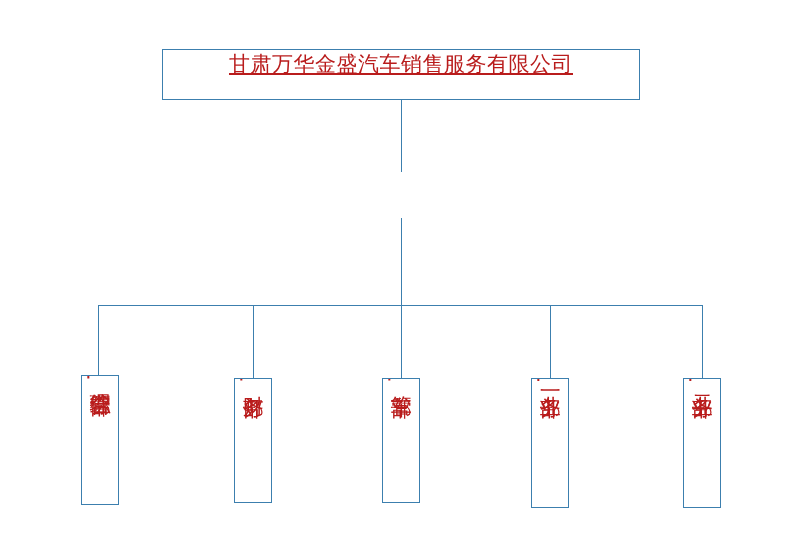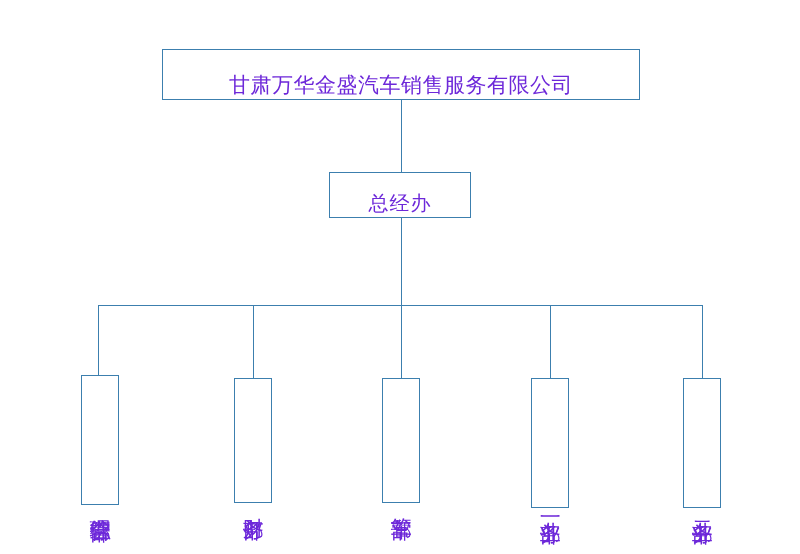--- a/index.html
+++ b/index.html
@@ -17,23 +17,24 @@
     background: #ffffff;
     overflow: hidden;
   }
   
   .node {
     position: absolute;
     box-sizing: border-box;
     background: #ffffff;
     border: 1px solid #3c7fae;
     display: flex;
-    align-items: flex-end;
+    align-items: flex-start;
     justify-content: center;
-    color: #6d28d9;
+    color: #b91c1c;
+    text-decoration: underline;
   }
   .node-root {
     left: 162px;
     top: 49px;
     width: 478px;
     height: 51px;
     font-size: 21px;
     letter-spacing: 0.5px;
   }
   .node-exec {
@@ -88,23 +89,20 @@
 <body>
 
 <div id="chart-canvas">
 
   <div class="node node-root">
     <span>甘肃万华金盛汽车销售服务有限公司</span>
   </div>
 
   <div class="conn conn-v c-root-down"></div>
 
-  <div class="node node-exec">
-    <span>总经办</span>
-  </div>
 
   <div class="conn conn-v c-exec-down"></div>
 
   <div class="conn conn-h c-bus"></div>
 
   <div class="conn conn-v c-drop-0"></div>
   <div class="conn conn-v c-drop-1"></div>
   <div class="conn conn-v c-drop-2"></div>
   <div class="conn conn-v c-drop-3"></div>
   <div class="conn conn-v c-drop-4"></div>

